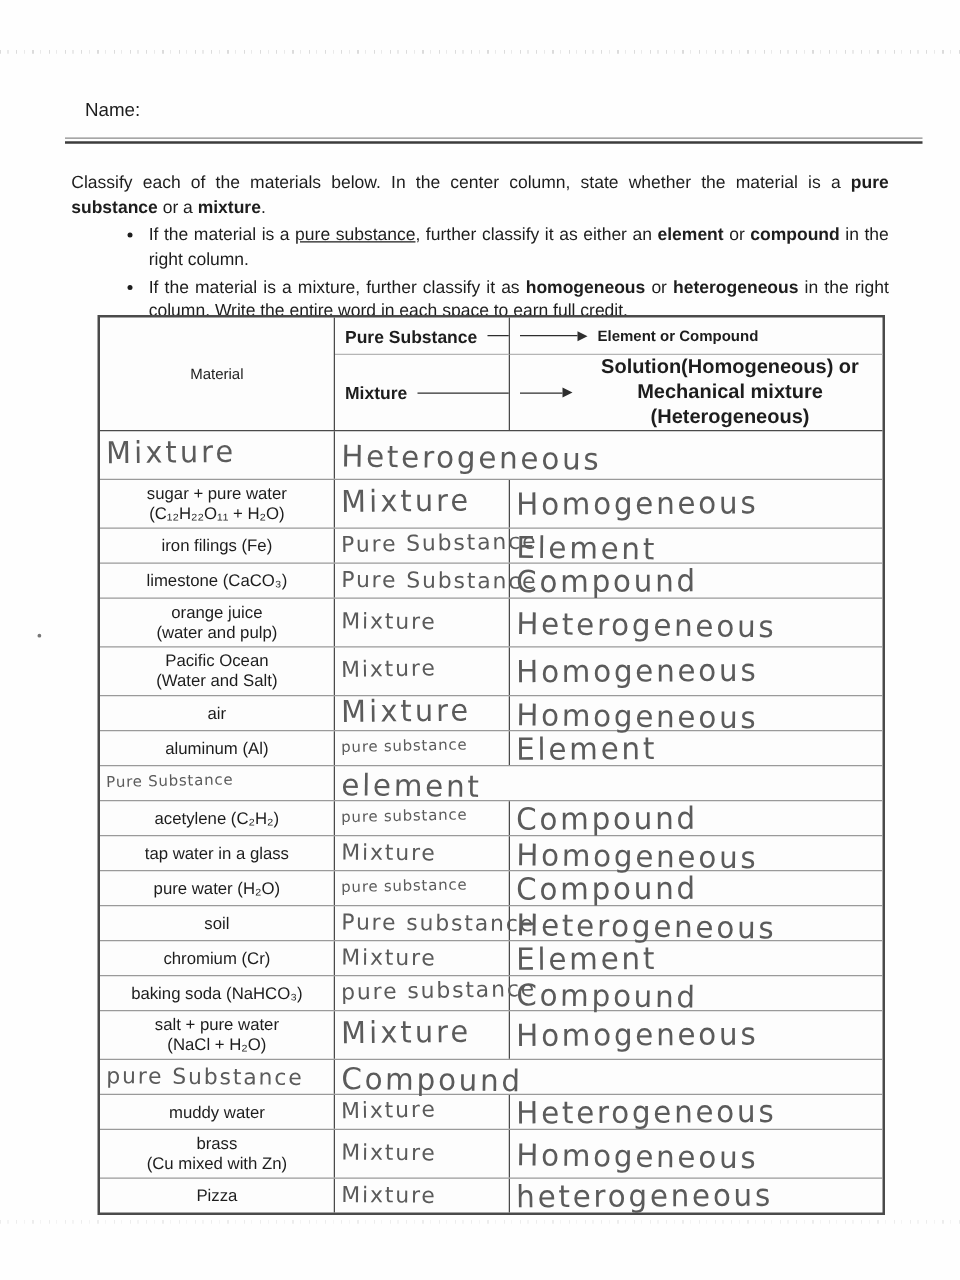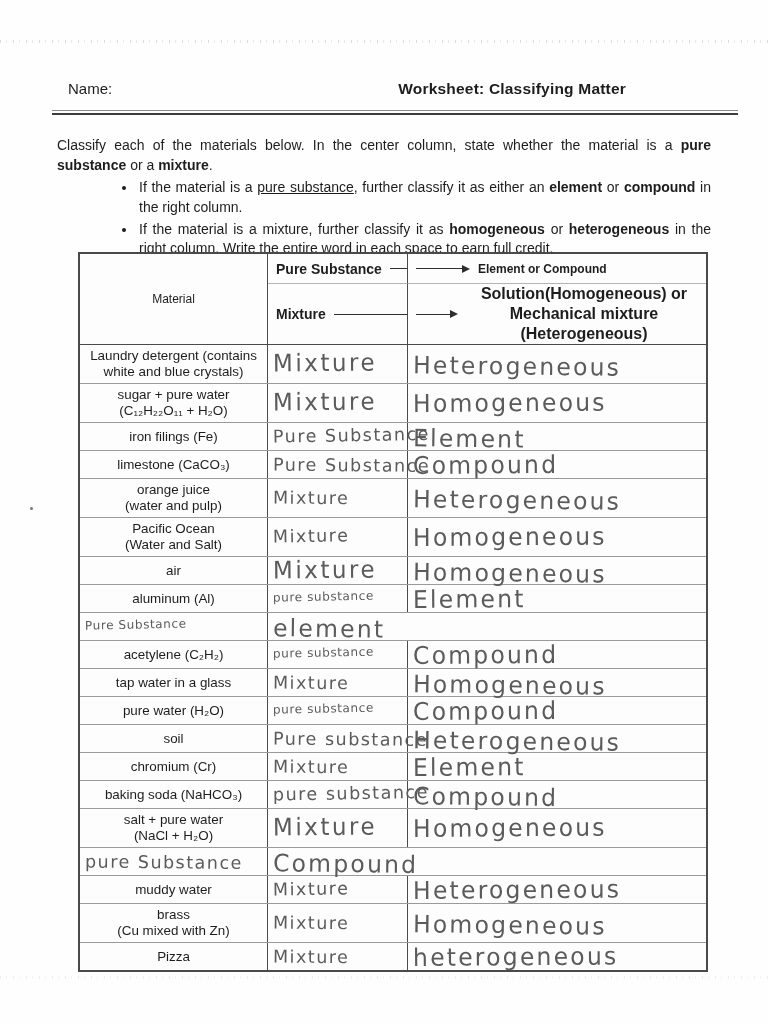--- a/index.html
+++ b/index.html
@@ -34,21 +34,21 @@
   }
 
   
   .instructions{
     position:absolute;top:136px;left:57px;width:654px;
     font-size:14px;line-height:1.42;text-align:justify;
   }
   .instructions .bold{font-weight:bold;}
   .instructions .underline{text-decoration:underline;}
   ul.bullets{margin:2px 0 0 0;padding-left:60px;}
-  ul.bullets li{margin-bottom:2px;padding-left:2px;margin-left:20px;}
+  ul.bullets li{margin-bottom:2px;padding-left:2px;}
 
   
   .matter-table{
     position:absolute;top:252px;left:78px;width:630px;
     border:2px solid #4a4a4a;
     box-sizing:border-box;
     background:#fdfdfd;
   }
   .grid{display:grid;grid-template-columns:188px 140px 298px;}
   .thead{border-bottom:1.5px solid #4a4a4a;}
@@ -113,21 +113,20 @@
 </head>
 <body>
 
 <div class="page">
 
   <div class="noise top"></div>
   <div class="stray-dot"></div>
 
   <div class="header-row">
     <span>Name:</span>
-    <span class="doc-title">Worksheet: Classifying Matter</span>
   </div>
   <div class="rule"></div>
 
   <div class="instructions">
     <div><span>Classify each of the materials below.  In the center column, state whether the material is a </span><span class="bold">pure substance</span><span> or a </span><span class="bold">mixture</span><span>.</span></div>
     <ul class="bullets">
       <li><span>If the material is a </span><span class="underline">pure substance</span><span>, further classify it as either an </span><span class="bold">element</span><span> or </span><span class="bold">compound</span><span> in the right column.</span></li>
       <li><span>If the material is a mixture, further classify it as </span><span class="bold">homogeneous</span><span> or </span><span class="bold">heterogeneous</span><span> in the right column. Write the entire word in each space to earn full credit.</span></li>
     </ul>
   </div>
@@ -149,22 +148,20 @@
         <span class="arrow-line"></span>
       </div>
       <div class="th-sub th-row2">
         <span class="arrow-line fixed short"></span>
         <span class="arrow-head"></span>
         <span class="th-right-text two-line"><span>Solution(Homogeneous) or</span><br><span>Mechanical mixture (Heterogeneous)</span></span>
       </div>
     </div>
     <div>
   <div class="row grid tall">
-    <div class="cell material">Laundry detergent (contains
-white and blue crystals)</div>
     <div class="cell center">
             <span class="hw lg">Mixture</span>
           </div>
     <div class="cell right">
             <span class="hw">Heterogeneous</span>
           </div>
   </div>
 
   <div class="row grid tall">
     <div class="cell material">sugar + pure water

